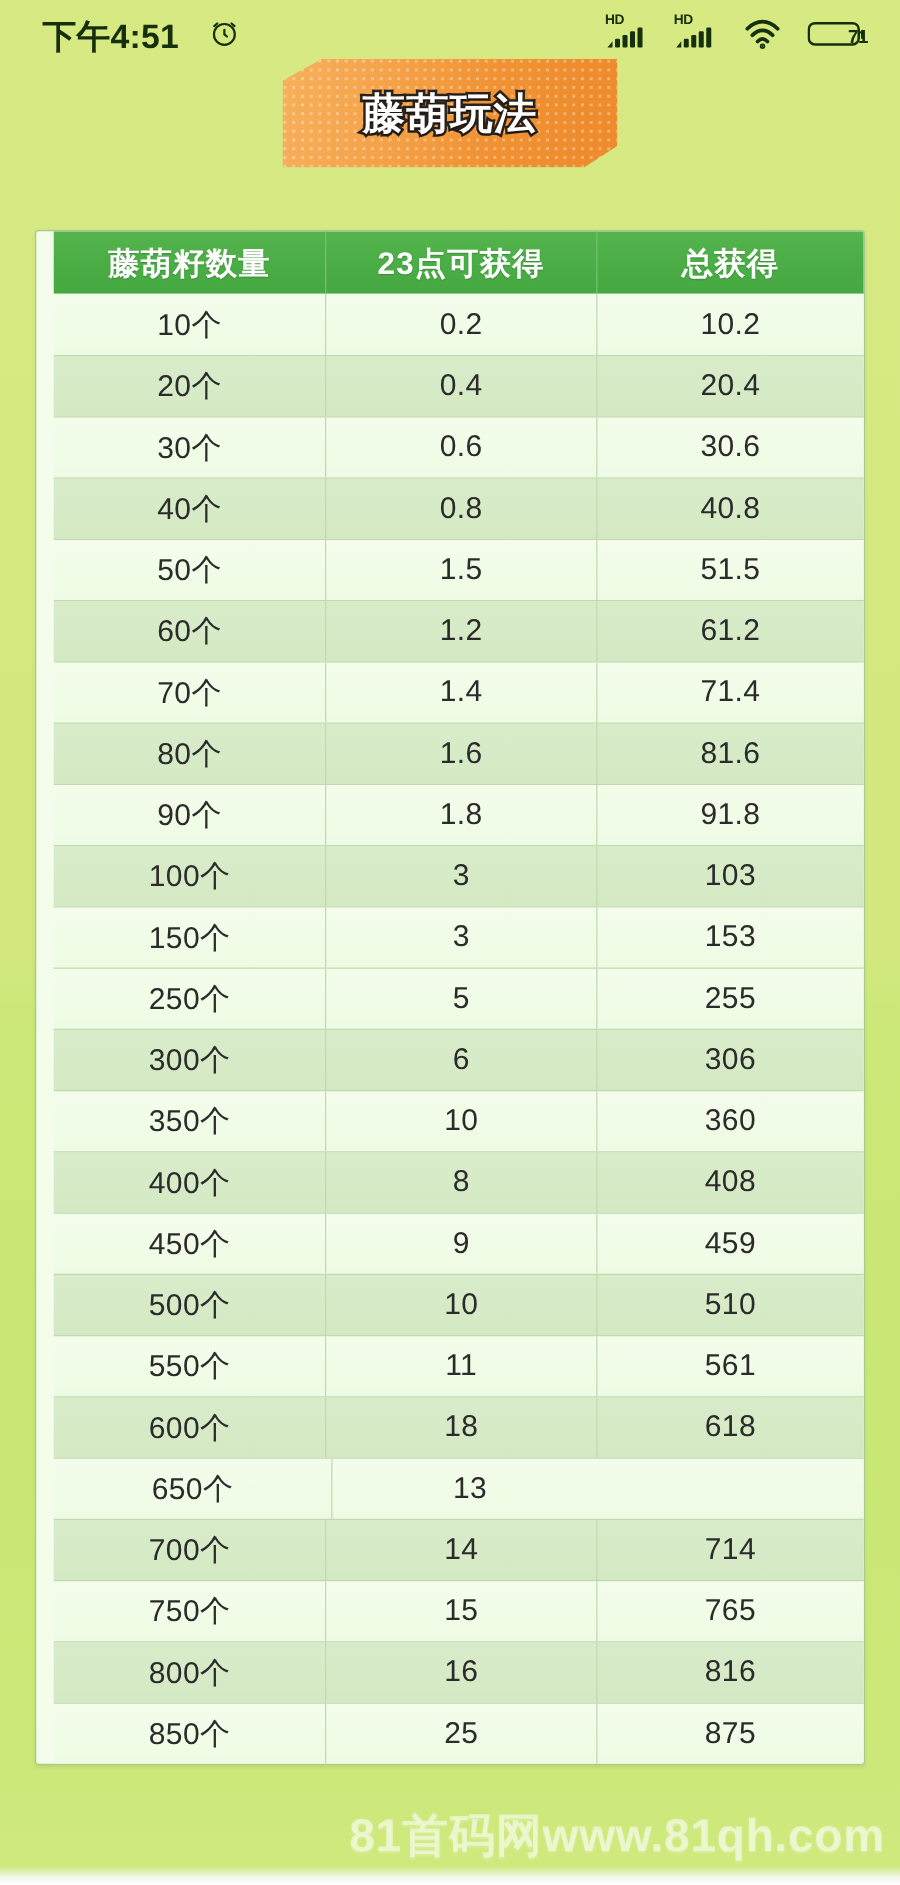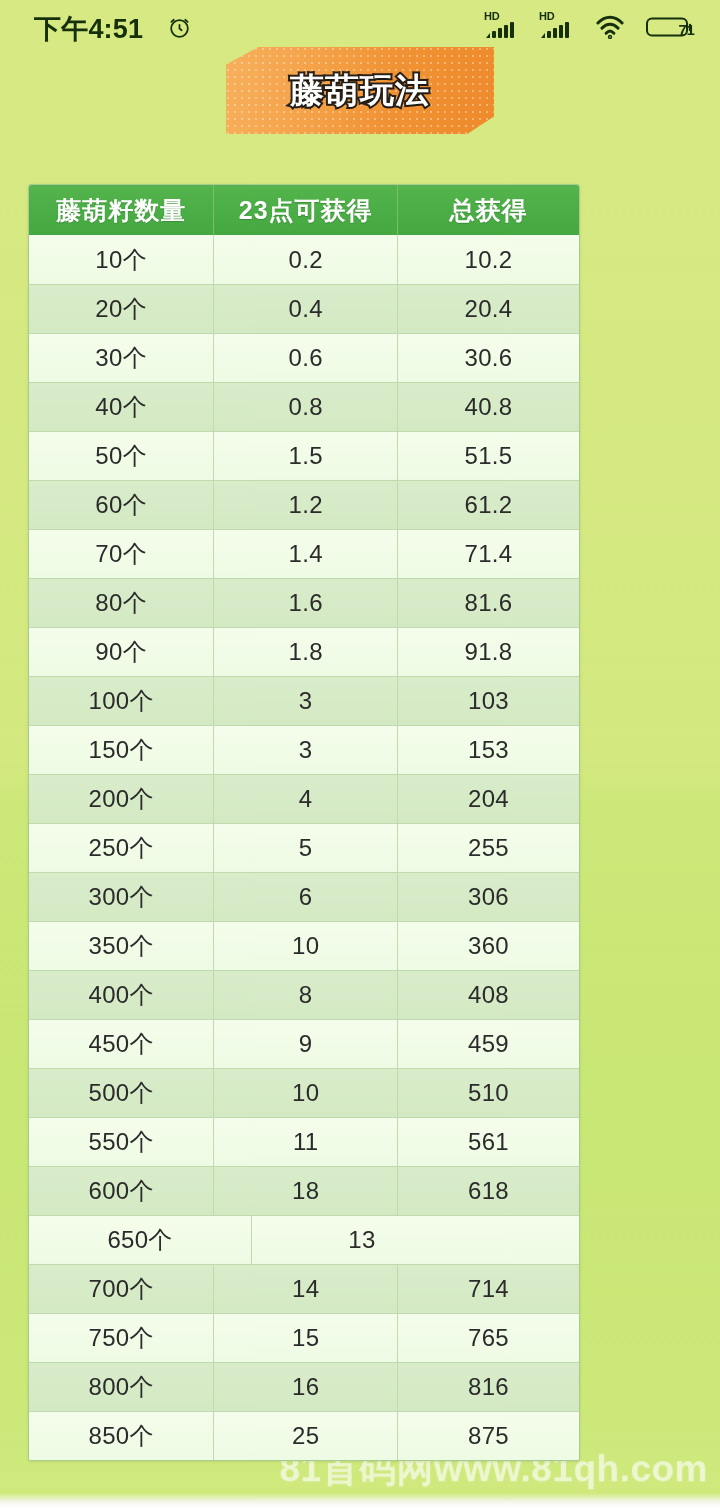--- a/index.html
+++ b/index.html
@@ -100,27 +100,28 @@
     letter-spacing:1px;
     -webkit-text-stroke:4px #2a2119;
     paint-order:stroke fill;
     text-shadow:0 2px 0 rgba(0,0,0,.25);
   }
 
   
   #table-card {
     position:absolute;
     left:28px; top:184px;
-    width:552px;
+    width:664px;
     border:1px solid #a9ca8e;
     border-radius:3px;
     overflow:hidden;
     box-shadow:0 1px 3px rgba(60,90,30,.13);
     background:#f4fceb;
     z-index:10;
+    padding-left:14px;
   }
   .trow {
     display:flex;
     height:49px;
   }
   .trow.thead {
     height:50px;
     background:linear-gradient(180deg,#55b44d 0%,#4aad45 52%,#45a841 100%);
   }
   .trow.odd  { background:linear-gradient(180deg,#f4fdeb 0%,#eefbe4 100%); }
@@ -284,25 +285,20 @@
         <div class="trow even">
           <div class="tcell c1">100个</div>
           <div class="tcell c2">3</div>
           <div class="tcell c3">103</div>
         </div>
         <div class="trow odd">
           <div class="tcell c1">150个</div>
           <div class="tcell c2">3</div>
           <div class="tcell c3">153</div>
         </div>
-        <div class="trow even">
-          <div class="tcell c1">200个</div>
-          <div class="tcell c2">4</div>
-          <div class="tcell c3">204</div>
-        </div>
         <div class="trow odd">
           <div class="tcell c1">250个</div>
           <div class="tcell c2">5</div>
           <div class="tcell c3">255</div>
         </div>
         <div class="trow even">
           <div class="tcell c1">300个</div>
           <div class="tcell c2">6</div>
           <div class="tcell c3">306</div>
         </div>

